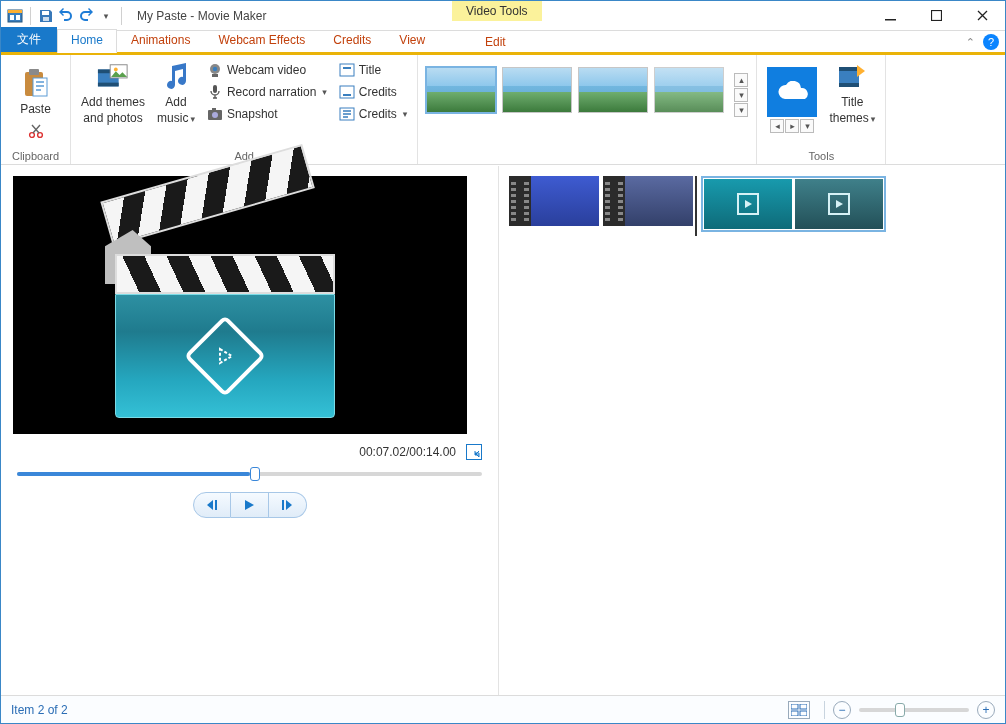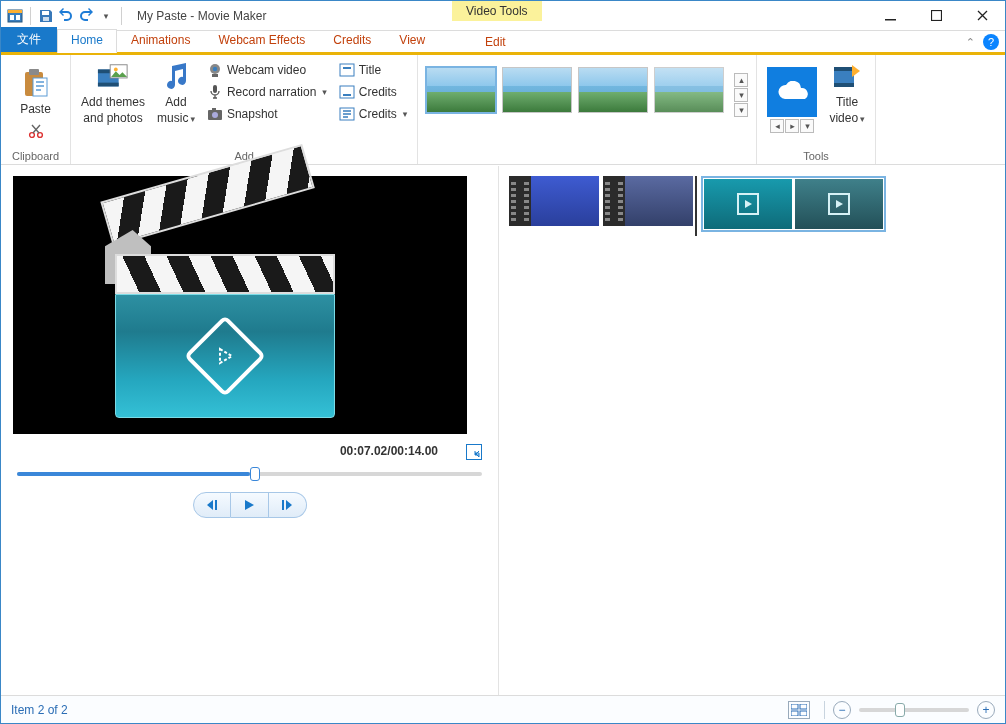--- a/index.html
+++ b/index.html
@@ -44,21 +44,21 @@
 .share-tile{width:50px;height:50px;background:#107ee0;display:flex;align-items:center;justify-content:center; margin-top:6px;}
 
 .content{flex:1; display:flex; background:#fff; border-top:1px solid #fff;}
 .preview-pane{width:498px; border-right:1px solid #e3e3e3; padding:10px 12px 6px; display:flex; flex-direction:column;}
 .preview{width:454px;height:258px;background:#000;display:flex;align-items:center;justify-content:center; position:relative;}
 .clap-top{position:absolute;width:210px;height:46px;background:repeating-linear-gradient(115deg,#f5f5f5 0 20px,#1a1a1a 20px 40px); top:24px;left:100px;transform:rotate(-16deg);transform-origin:left bottom;border:2px solid #ddd;}
 .clap-hinge{position:absolute;width:46px;height:54px;background:#bfbfbf; top:54px;left:92px; clip-path:polygon(0 30%,60% 0,100% 30%,100% 100%,0 100%);}
 .clap-bar{position:absolute;width:220px;height:40px;background:repeating-linear-gradient(65deg,#f5f5f5 0 20px,#1a1a1a 20px 40px); top:78px;left:102px;border:2px solid #ddd;}
 .clap-body{position:absolute;width:220px;height:124px;left:102px;top:118px;background:linear-gradient(#2d90a2,#1f7b8e 30%,#25a7bf 70%,#34c0d6);border:1px solid #7adbe6;display:flex;align-items:center;justify-content:center;border-radius:0 0 4px 4px;}
 .clap-body .play{width:58px;height:58px;border:4px solid #fff;border-radius:6px;transform:rotate(45deg);display:flex;align-items:center;justify-content:center;}
-.time-row{display:flex;justify-content:flex-end;gap:28px;align-items:flex-start;font-size:12px;color:#333;padding:10px 4px 6px;font-weight:bold;}
+.time-row{display:flex;justify-content:flex-end;gap:10px;align-items:center;font-size:12px;color:#333;padding:10px 4px 6px;}
 .fullscreen-ico{width:16px;height:16px;border:1px solid #1979ca;}
 .slider-track{height:4px;background:#d7d7d7;position:relative;border-radius:2px;margin:6px 4px 16px;}
 .slider-fill{position:absolute;left:0;top:0;height:100%;background:#3a87d9;border-radius:2px;}
 .slider-thumb{position:absolute;top:-5px;width:10px;height:14px;background:#fff;border:1px solid #3a87d9;border-radius:3px;}
 .transport{display:flex;justify-content:center;gap:0;}
 .tbtn{width:38px;height:26px;border:1px solid #a7c7e7;background:linear-gradient(#f5faff,#e0ecf8);display:flex;align-items:center;justify-content:center;color:#1979ca;}
 .tbtn:first-child{border-radius:13px 0 0 13px;}
 .tbtn:last-child{border-radius:0 13px 13px 0;}
 .tbtn+ .tbtn{border-left:none;}
 
@@ -315,21 +315,21 @@
       <div class="big-btn">
         <span class="ico">
           <svg width="30" height="28" viewBox="0 0 30 28">
               <rect x="2" y="4" width="20" height="20" fill="#3a7fbf"></rect>
               <rect x="2" y="4" width="20" height="4" fill="#1f4f75"></rect>
               <rect x="2" y="20" width="20" height="4" fill="#1f4f75"></rect>
               <path d="M20 2l8 6-8 6z" fill="#ffb030"></path>
             </svg>
         </span>
         <span>Title</span>
-        <span class="dropdown-arrow">video</span>
+        <span class="dropdown-arrow">themes</span>
       </div>
     </div>
     <div class="group-label">Tools</div>
   </div>
 
   <div class="group" style="border-right:none">
     <div class="group-label">&nbsp;</div>
   </div>
 </div>
 

